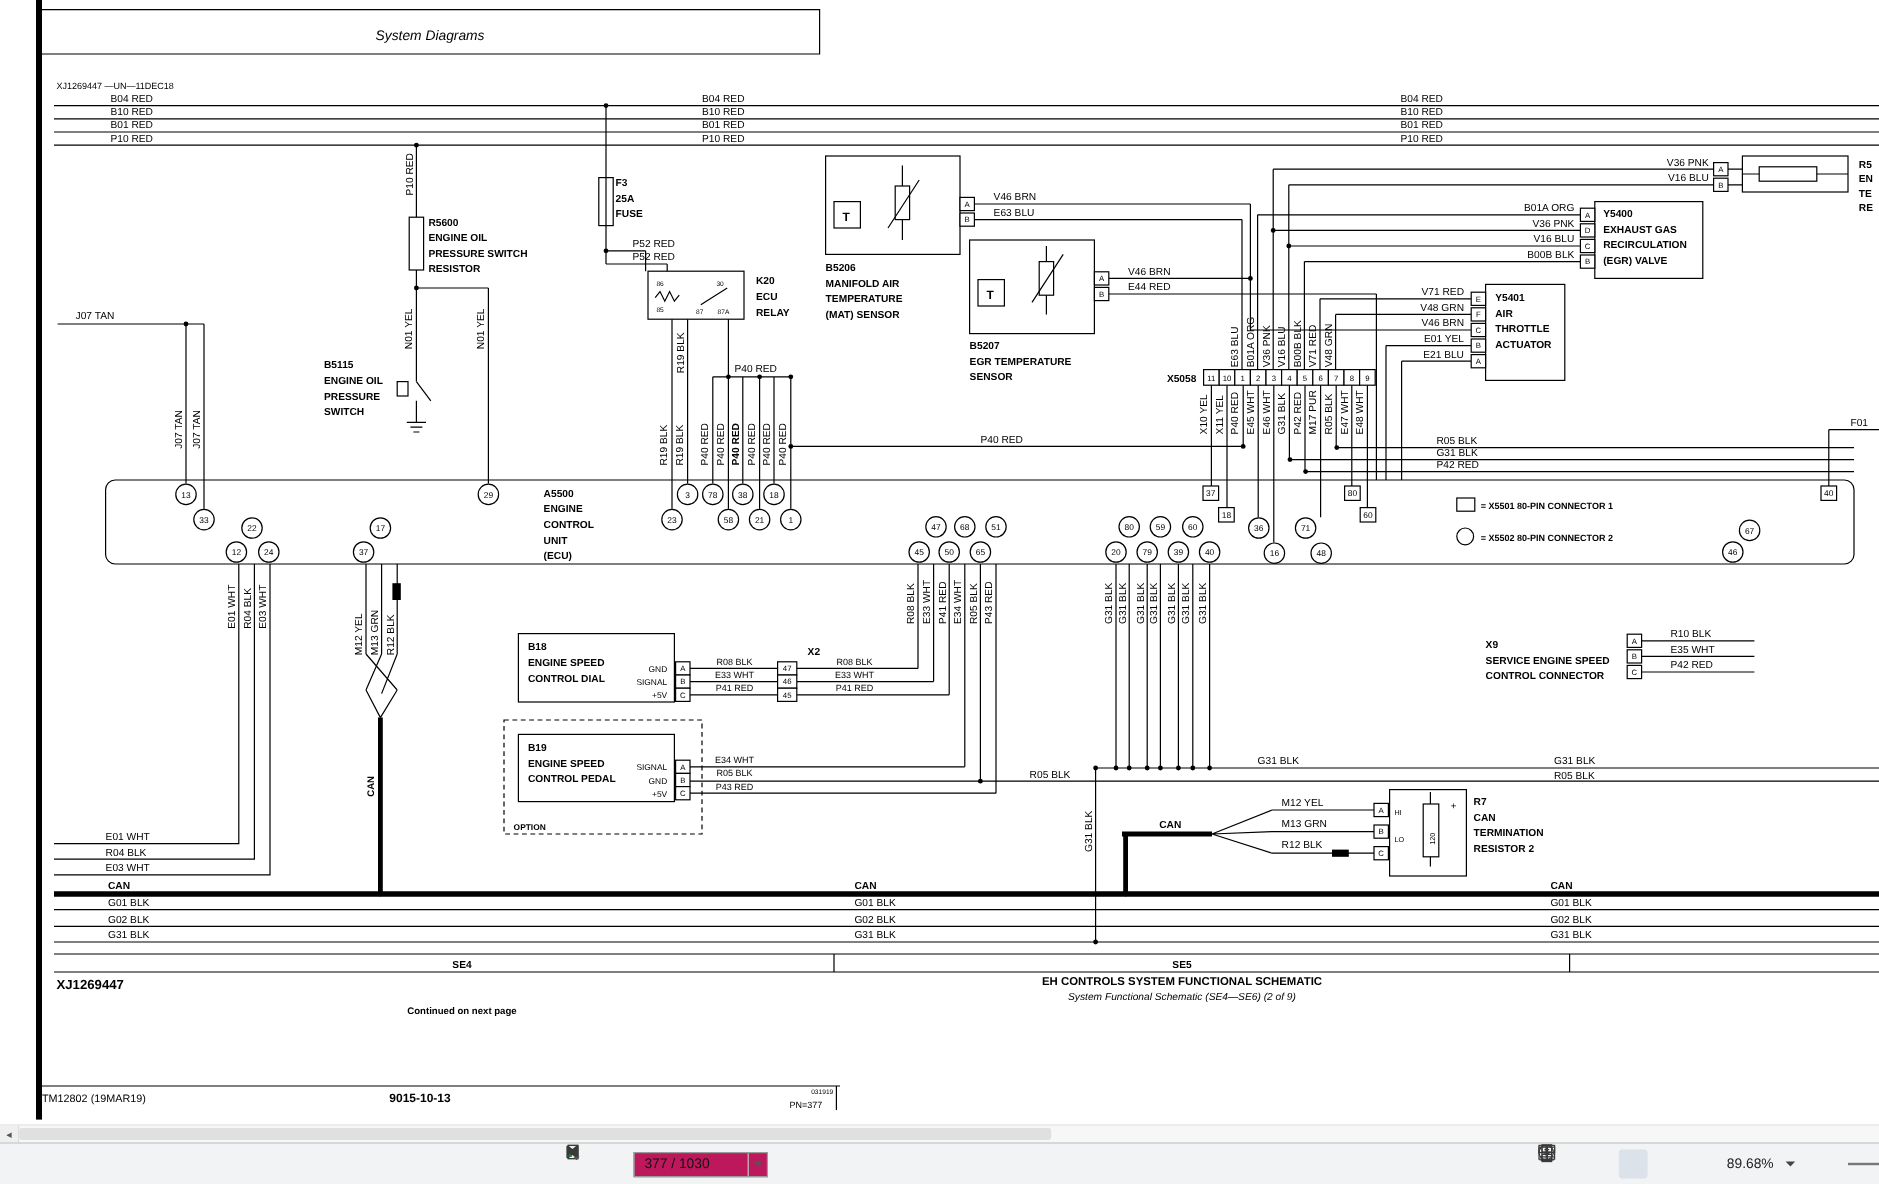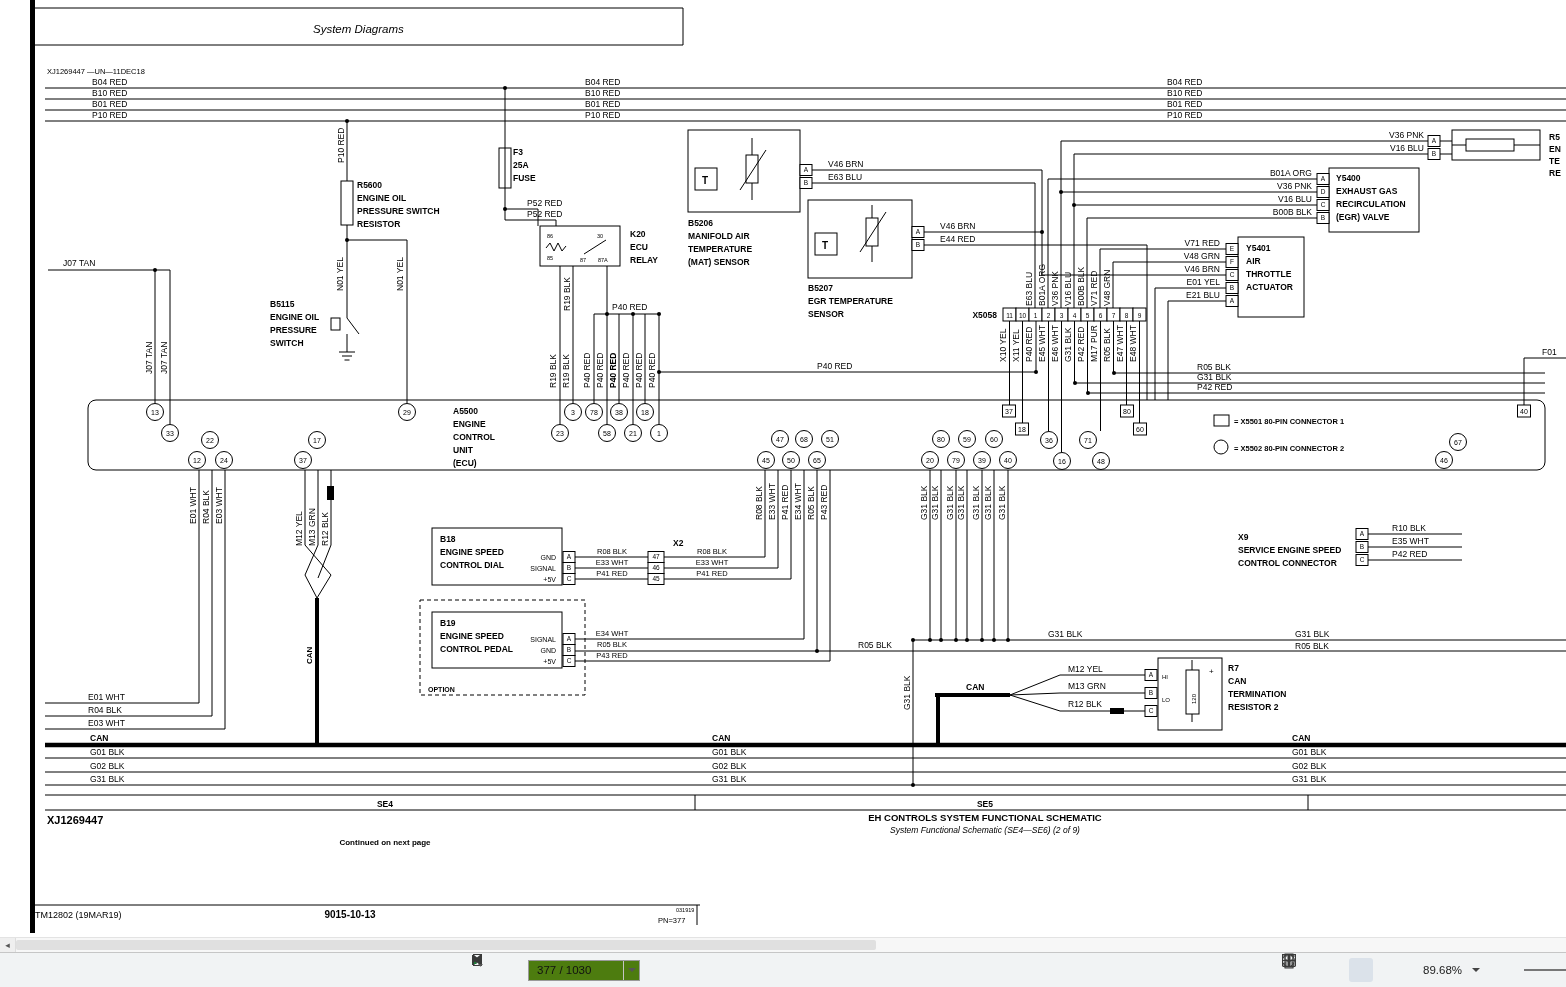--- a/index.html
+++ b/index.html
@@ -12,29 +12,29 @@
   .hs-btn{width:15px;height:100%;font-size:9px;color:#555;display:flex;align-items:center;
           justify-content:center;background:#efefef;border-right:1px solid #ddd;cursor:pointer;}
   .hs-track{flex:1;position:relative;}
   .hs-thumb{position:absolute;left:0;top:2px;height:10px;width:860px;background:#e0e0e0;border-radius:2px;}
   .toolbar{position:absolute;left:0;top:952px;width:1566px;height:35px;background:#f1f3f4;
            border-top:1px solid #c6c6c6;box-sizing:border-box;}
   .tb-center{position:absolute;left:470px;top:0;height:100%;display:flex;align-items:center;gap:3px;}
   .tbtn{width:24px;height:24px;border:none;background:transparent;display:flex;align-items:center;
         justify-content:center;padding:0;cursor:pointer;}
   .tbtn.active{background:#dbe2ea;border-radius:3px;}
-  .page-box{width:112px;height:21px;background:#4d7c0f;border:1px solid #9a9a9a;display:flex;
+  .page-box{width:112px;height:21px;background:#be185d;border:1px solid #9a9a9a;display:flex;
             align-items:center;box-sizing:border-box;margin:0 4px;cursor:text;}
   .page-text{flex:1;font-size:11.5px;color:#111;padding-left:8px;white-space:nowrap;}
   .pg-caret{width:15px;height:100%;display:flex;align-items:center;justify-content:center;
             border-left:1px solid #c4c4c4;cursor:pointer;}
   .pg-caret::after{content:"";border:4px solid transparent;border-top-color:#555;margin-top:4px;}
   .viewgrp{margin-left:14px;display:flex;gap:3px;}
   .tb-right{position:absolute;left:1281px;top:0;height:100%;display:flex;align-items:center;gap:10px;}
-  .zoom-label{font-size:11.5px;color:#222;margin-left:6px;cursor:pointer;}
+  .zoom-label{font-size:11.5px;color:#222;margin-left:22px;cursor:pointer;}
   .zoom-caret{border:4px solid transparent;border-top-color:#444;margin-top:4px;cursor:pointer;}
   .zs{display:flex;align-items:center;cursor:pointer;}
   .zs-track{width:54px;height:2px;background:#777;}
 </style>
 </head>
 <body>
 
 <svg id="schem" width="1566" height="938" viewBox="0 0 1566 938">
   <g stroke="#000" fill="none">
     <rect x="30" y="0" width="5" height="933" fill="#000" stroke="none"></rect>

